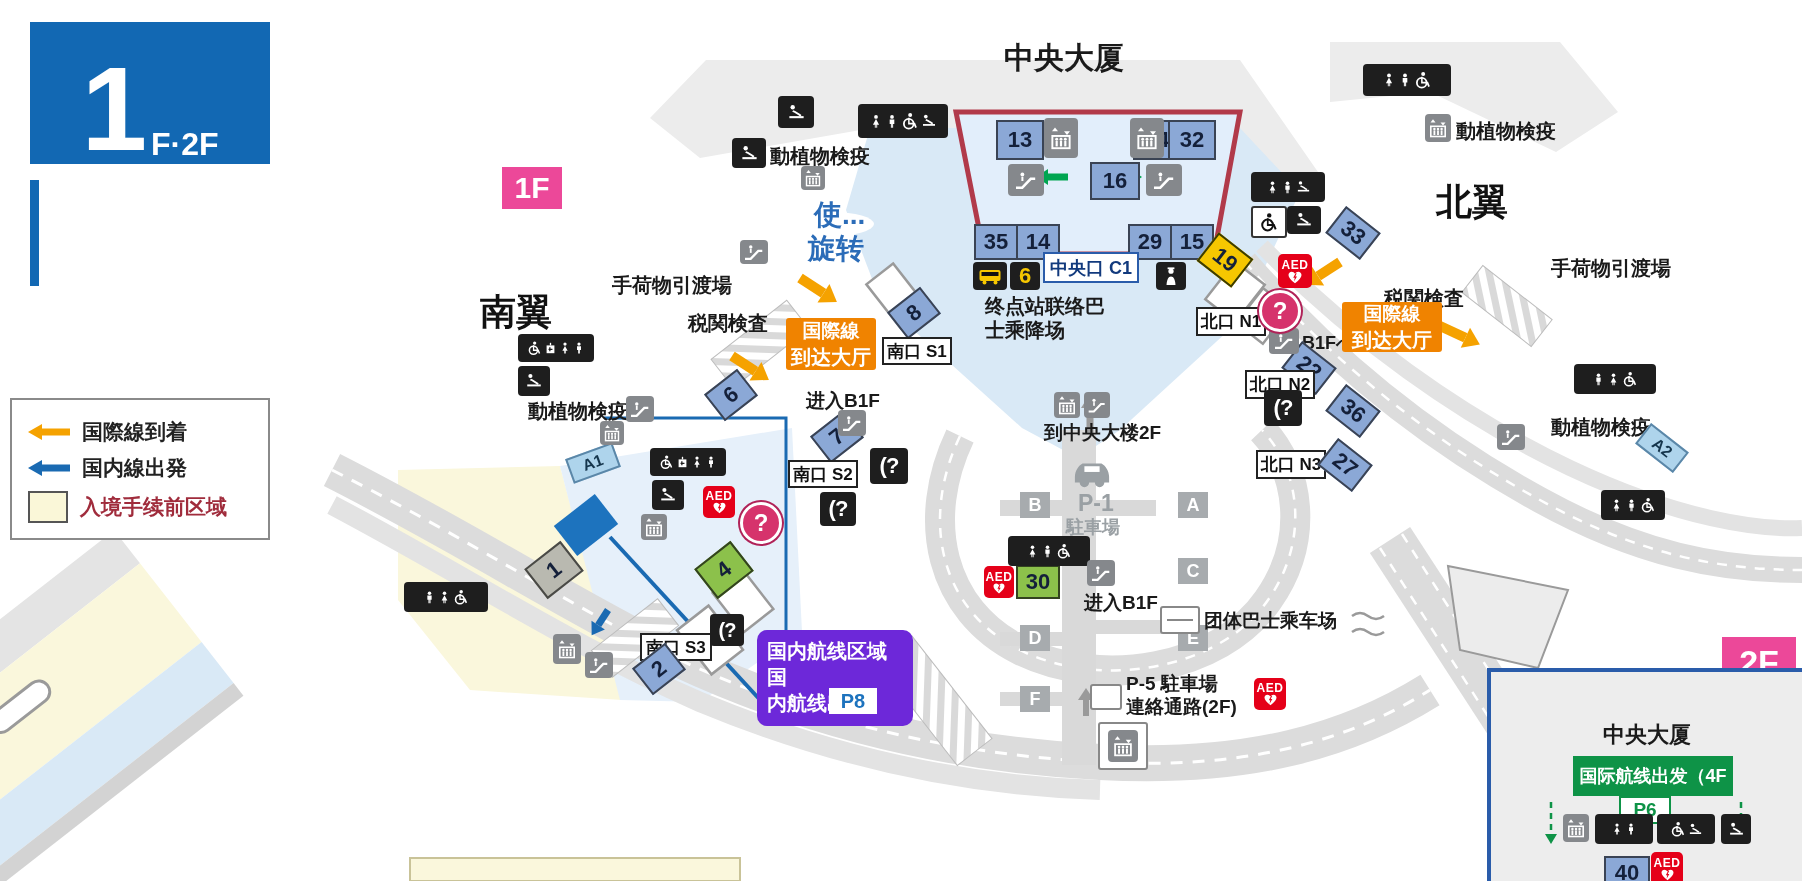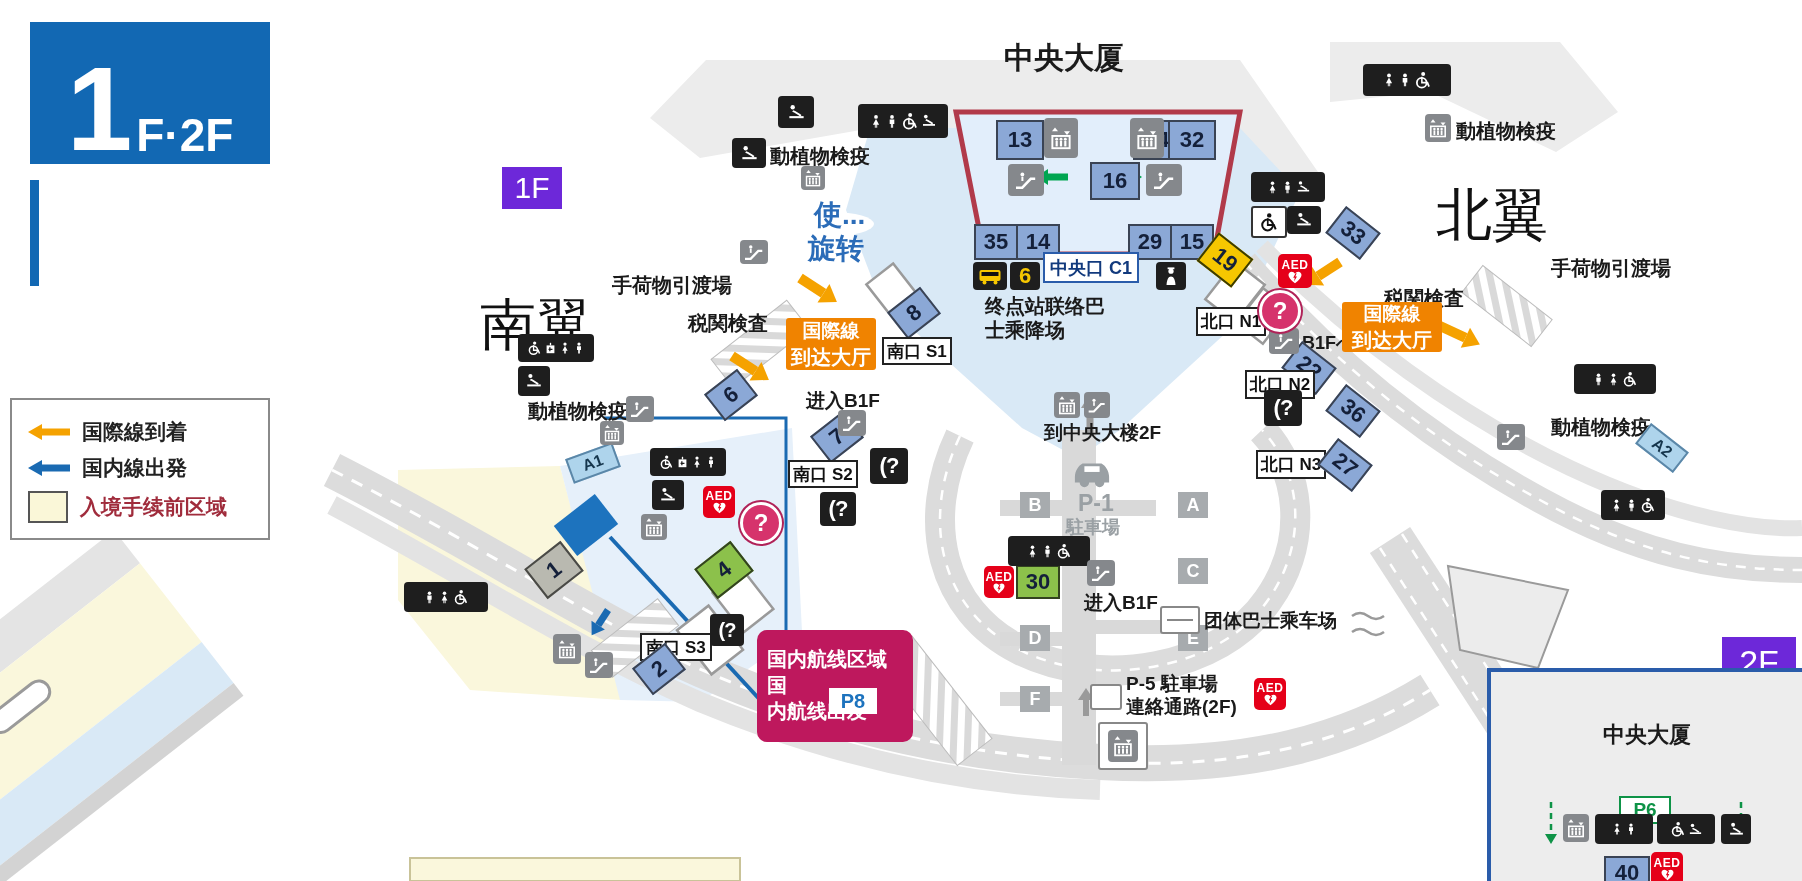--- a/index.html
+++ b/index.html
@@ -3,33 +3,33 @@
 <meta charset="utf-8">
 <style>
   html,body{margin:0;padding:0;background:#fff}
   .stage{position:relative;width:1802px;height:881px;background:#fff;overflow:hidden;
          font-family:"Liberation Sans","DejaVu Sans",sans-serif;color:#111}
   svg.bg{position:absolute;left:0;top:0;z-index:0}
   .ov{position:absolute;z-index:2}
   
   .titlebox{background:#1268b3;color:#fff;display:flex;align-items:flex-end;justify-content:center;gap:4px}
   .t-big{font-size:118px;font-weight:bold;line-height:0.92}
-  .t-small{font-size:46px;font-weight:bold;line-height:1.25}
+  .t-small{font-size:32px;font-weight:bold;line-height:1.25}
   .subtitle{font-size:27px;font-weight:bold;line-height:34px;color:#1a1a1a}
   .bluebar{background:#1268b3}
   
   .legend{background:#fff;border:2px solid #8a8a8a;padding:14px 12px 10px 16px}
   .lrow{display:flex;align-items:center;gap:12px;height:36px}
   .llab{font-size:21px;font-weight:bold;color:#222}
   .swatch{width:36px;height:28px;background:#faf7d8;border:2px solid #555}
   
-  .fbadge{background:#6d28d9;color:#fff;font-weight:normal;display:flex;align-items:center;justify-content:center}
+  .fbadge{background:#ec4899;color:#fff;font-weight:bold;display:flex;align-items:center;justify-content:center}
   
   .txt{position:absolute;z-index:2;font-weight:bold;white-space:nowrap;color:#1a1a1a}
-  .big-wing{font-size:56px;font-weight:normal;color:#111}
+  .big-wing{font-size:36px;font-weight:bold;color:#111}
   
   .gate{position:absolute;z-index:2;display:flex;align-items:center;justify-content:center;
         background:#8ba8d6;border:2px solid #3a4354;color:#14203a;font-weight:bold;font-size:22px}
   .g-green{background:#8cc14b;border-color:#33431f}
   .g-gray{background:#b9b9b0;border-color:#4a4a46}
   .g-yellow{background:#f6c700;border-color:#3c3c00}
   
   .glabel{position:absolute;z-index:2;background:#fff;border:2px solid #222;display:flex;align-items:center;
           justify-content:center;font-size:17px;font-weight:bold;color:#111;white-space:nowrap}
   .c1label{border-color:#2a5caa;color:#123a7d;font-size:18px}
@@ -43,22 +43,22 @@
   .aed{position:absolute;z-index:4;background:#e50019;border-radius:5px;color:#fff;display:flex;
        flex-direction:column;align-items:center;justify-content:center;font-weight:bold;line-height:1}
   .aed .t{font-size:12px;letter-spacing:0.5px}
   .qc{position:absolute;z-index:4;border-radius:50%;background:#d6336c;border:3px solid #fff;
       box-shadow:0 0 0 2px #b02258;color:#fff;display:flex;align-items:center;justify-content:center;font-weight:bold}
   .phone{font-weight:bold;font-size:22px;letter-spacing:-1px}
   
   .obox{position:absolute;z-index:2;background:#f08300;color:#fff;font-weight:bold;text-align:center;
         display:flex;flex-direction:column;align-items:center;justify-content:center;border-radius:3px}
   
-  .p8box{position:absolute;z-index:4;background:#be185d;border-radius:10px;color:#fff;font-weight:bold;
-         padding:16px 10px;font-size:20px;line-height:26px}
+  .p8box{position:absolute;z-index:4;background:#6d28d9;border-radius:10px;color:#fff;font-weight:bold;
+         padding:8px 10px;font-size:20px;line-height:26px}
   .pbadge{background:#fff;color:#1d73be;font-weight:bold;display:flex;align-items:center;justify-content:center}
   
   .inset{position:absolute;z-index:2;background:#ededed;border:4px solid #2a5caa;overflow:hidden}
   .greenbox{position:absolute;background:#0e9347;color:#fff;font-weight:bold;display:flex;align-items:center;
             justify-content:center;white-space:nowrap;overflow:hidden}
   .letter{position:absolute;z-index:2;background:#a7abae;color:#fff;font-weight:bold;font-size:18px;
           display:flex;align-items:center;justify-content:center}
   .gray-t{color:#9aa0a4}
   .blue-t{color:#2b6cb8}
   .vsc-t{color:#a81f44}
@@ -688,20 +688,21 @@
 <div class="wb" style="left:1098px;top:722px;width:46px;height:44px;border-color:#888">
   <span class="gb" style="position:static;width:30px;height:32px">
         <svg width="22" height="24" fill="currentColor">
           <use href="#sym-elev"></use>
         </svg>
       </span>
 </div>
 
 <div class="inset" style="left:1487px;top:668px;width:340px;height:240px">
   <div class="txt" style="left:112px;top:48px;font-size:22px">中央大厦</div>
+  <div class="greenbox" style="left:82px;top:84px;width:160px;height:40px;font-size:18px">国际航线出发（4F</div>
   <div class="pbadge" style="position:absolute;left:128px;top:124px;width:48px;height:24px;font-size:19px;color:#0e9347;border:2px solid #0e9347">P6</div>
   <svg style="position:absolute;left:0;top:0" width="340" height="240">
     <path d="M60 130 v36 M250 130 v36" stroke="#0e9347" stroke-width="2.5" stroke-dasharray="6 5" fill="none"></path>
     <polygon points="60,172 54,162 66,162" fill="#0e9347"></polygon>
     <polygon points="250,172 244,162 256,162" fill="#0e9347"></polygon>
   </svg>
   <span class="gb" style="left:72px;top:142px;width:26px;height:28px">
         <svg width="20" height="22" fill="currentColor">
           <use href="#sym-elev"></use>
         </svg>

